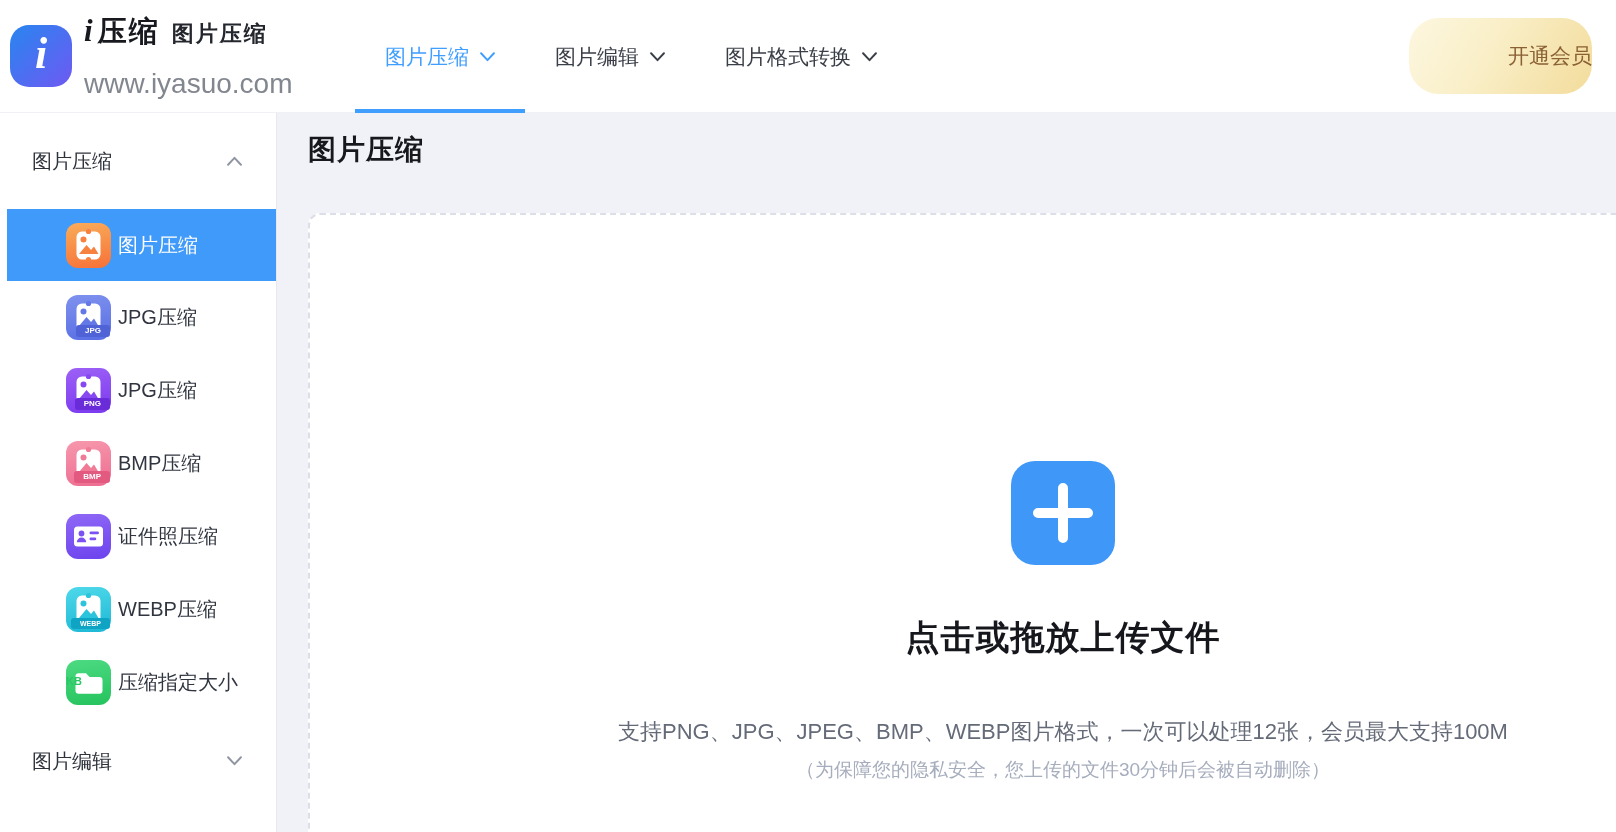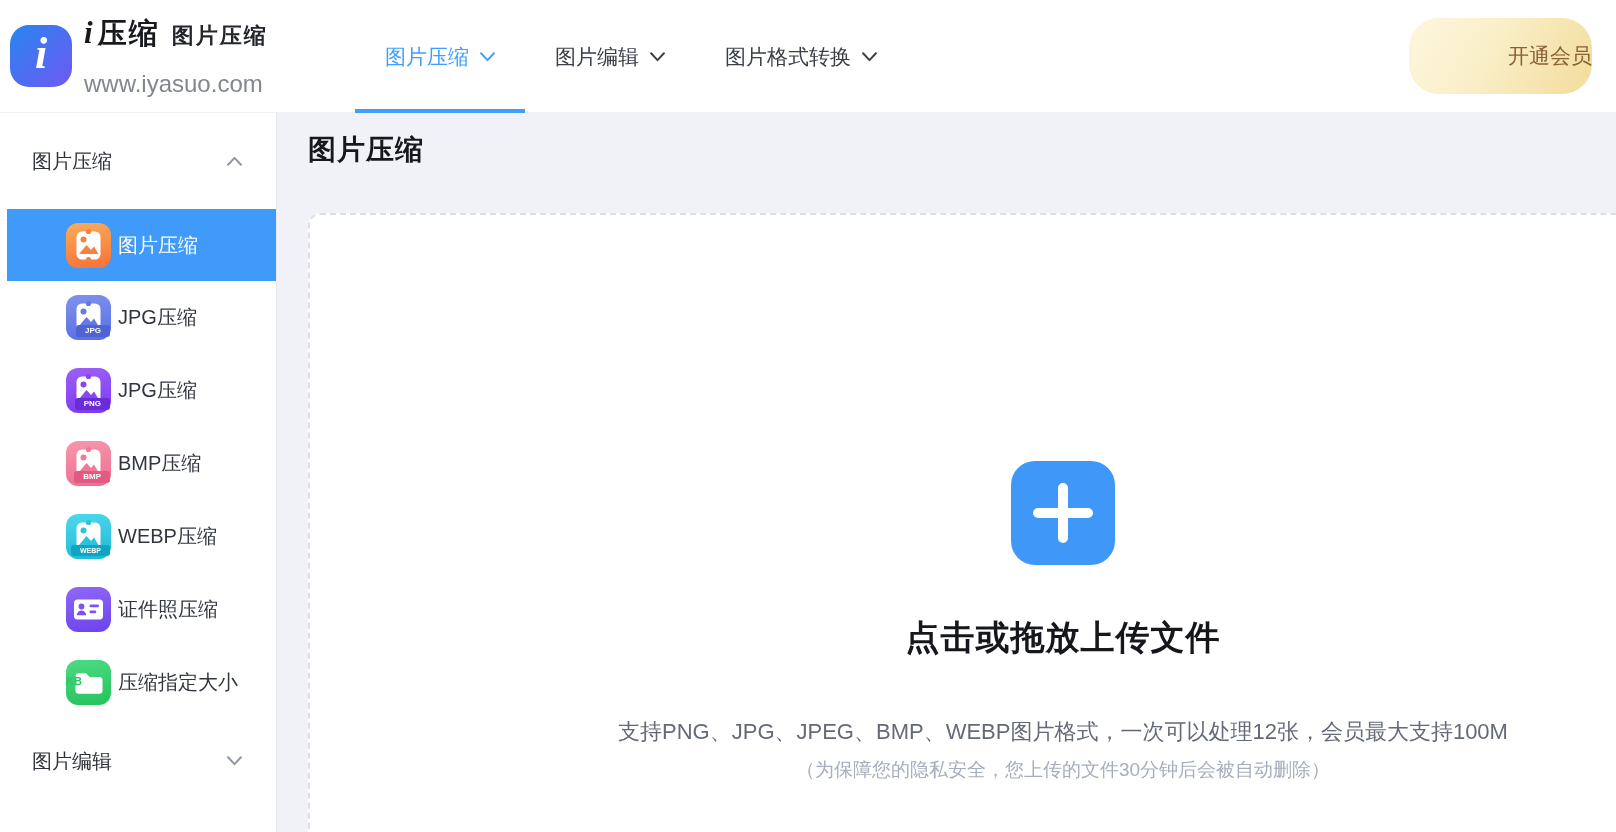--- a/index.html
+++ b/index.html
@@ -8,21 +8,21 @@
   
   .header { height:113px; background:#fff; display:flex; align-items:center; position:relative; border-bottom:1px solid #f0f1f4; }
   .logo-wrap { display:flex; align-items:center; gap:12px; margin-left:10px; cursor:pointer; }
   .logo-icon { width:62px; height:62px; border-radius:19px; background:linear-gradient(135deg,#2f81f0 10%,#6b5bf2 95%);
     display:flex; align-items:center; justify-content:center; color:#fff;
     font:italic 900 44px "Liberation Serif", serif; padding-bottom:6px; }
   .brand-line1 { display:flex; align-items:baseline; }
   .brand-mark { font:italic 900 31px "Liberation Serif", serif; color:#17191f; margin-right:5px; }
   .brand-name { font-size:29px; font-weight:bold; color:#17191f; letter-spacing:2px; }
   .brand-tag  { font-size:22px; font-weight:bold; color:#23262d; margin-left:12px; letter-spacing:2px; }
-  .brand-domain { font-size:24px; color:#82878f; margin-top:16px; }
+  .brand-domain { font-size:28px; color:#82878f; margin-top:16px; }
 
   .nav { position:absolute; left:355px; top:0; height:113px; display:flex; }
   .nav-item { position:relative; display:flex; align-items:center; gap:11px; padding:0 30px; font-size:21px; color:#3a3e47; cursor:pointer; }
   .nav-item.active { color:#409eff; }
   .nav-item.active::after { content:""; position:absolute; left:0; right:0; bottom:0; height:4px; background:#409eff; }
   .chev { display:inline-flex; }
 
   .member-btn { margin-left:auto; margin-right:24px; width:183px; height:76px; border-radius:30px; border:none; cursor:pointer;
     background:linear-gradient(120deg,#fdf7e0 0%,#f9eec6 45%,#f3dc9c 100%);
     font-size:21px; color:#8a6134; font-family:inherit;text-align:right; }
@@ -38,21 +38,21 @@
   .section-header .chev { color:#8f95a1; }
   .side-item { height:73px; display:flex; align-items:center; padding-left:66px; gap:7px; font-size:20px; color:#303540; cursor:pointer; }
   .side-item.active { height:72px; margin-left:7px; padding-left:59px; background:#3f9afa; color:#fff; }
   .side-icon { position:relative; width:45px; height:45px; border-radius:12px; flex:none; }
   .side-icon svg { position:absolute; left:0; top:0; }
   .badge { position:absolute; right:1px; bottom:3px; color:#fff; font-size:8px; font-weight:bold; line-height:1;
     padding:2px 9px; border-radius:3px; letter-spacing:0; }
   .grad-orange { background:linear-gradient(170deg,#f9a957 5%,#f7743a 95%); color:#f7813f; }
   .grad-jpg    { background:linear-gradient(170deg,#7d90ee 5%,#5a6fe4 95%); color:#6478e6; }
   .grad-jpg  .badge { background:#4f63d6; }
-  .grad-png    { background:linear-gradient(170deg,#9b5ff6 5%,#7c3bef 95%); color:#8748f1; }
+  .grad-png    { background:linear-gradient(170deg,#9b5ff6 5%,#7c3bef 95%); color:#8748f1;border-radius:11px; }
   .grad-png  .badge { background:#6a2bd8; }
   .grad-bmp    { background:linear-gradient(170deg,#f696ab 5%,#ee6e92 95%); color:#f07b97; }
   .grad-bmp  .badge { background:#e25a80; }
   .grad-webp   { background:linear-gradient(170deg,#4cd7e9 5%,#1fb9d6 95%); color:#2cc3dc; }
   .grad-webp .badge { background:#10a4c4; font-size:7px; }
   .grad-id     { background:linear-gradient(170deg,#8d66f6 5%,#6e45ee 95%); color:#7b52f1; }
   .grad-kb     { background:linear-gradient(170deg,#4bd980 5%,#27c45f 95%); color:#33cd6e; }
   .kb-text { position:absolute; left:0; right:0; top:15px; font-size:11px; font-weight:bold; color:#2bc765; }
 
   
@@ -174,47 +174,47 @@
           <circle cx="22.5" cy="36.5" r="2.6" fill="currentColor"></circle>
           <circle cx="17.5" cy="16.5" r="3" fill="currentColor"></circle>
           <path d="M13 31 L20.5 22 L25 27 L28 23.5 L32.5 31 Z" fill="currentColor"></path>
         </svg>
         <span class="badge">BMP</span>
       </span>
       <span class="side-label">BMP压缩</span>
     </div>
 
     <div class="side-item">
-      <span class="side-icon grad-webp">
-        <svg width="45" height="45" viewBox="0 0 45 45">
-          <rect x="10.5" y="8.5" width="24" height="28" rx="5.5" fill="#fff"></rect>
-          <circle cx="22.5" cy="8.5" r="2.6" fill="currentColor"></circle>
-          <circle cx="22.5" cy="36.5" r="2.6" fill="currentColor"></circle>
-          <circle cx="17.5" cy="16.5" r="3" fill="currentColor"></circle>
-          <path d="M13 31 L20.5 22 L25 27 L28 23.5 L32.5 31 Z" fill="currentColor"></path>
-        </svg>
-        <span class="badge">WEBP</span>
-      </span>
-      <span class="side-label">WEBP压缩</span>
-    </div>
-
-    <div class="side-item">
       <span class="side-icon grad-id">
         <svg width="45" height="45" viewBox="0 0 45 45">
           <rect x="8" y="12.5" width="29" height="20" rx="3.5" fill="#fff"></rect>
           <circle cx="15.5" cy="19.5" r="2.9" fill="currentColor"></circle>
           <path d="M10.8 28.3 a4.7 4.7 0 0 1 9.4 0 Z" fill="currentColor"></path>
           <rect x="23.5" y="17.5" width="9.5" height="2.8" rx="1.4" fill="currentColor"></rect>
           <rect x="23.5" y="23.5" width="6.8" height="2.8" rx="1.4" fill="currentColor"></rect>
         </svg>
       </span>
       <span class="side-label">证件照压缩</span>
     </div>
 
     <div class="side-item">
+      <span class="side-icon grad-webp">
+        <svg width="45" height="45" viewBox="0 0 45 45">
+          <rect x="10.5" y="8.5" width="24" height="28" rx="5.5" fill="#fff"></rect>
+          <circle cx="22.5" cy="8.5" r="2.6" fill="currentColor"></circle>
+          <circle cx="22.5" cy="36.5" r="2.6" fill="currentColor"></circle>
+          <circle cx="17.5" cy="16.5" r="3" fill="currentColor"></circle>
+          <path d="M13 31 L20.5 22 L25 27 L28 23.5 L32.5 31 Z" fill="currentColor"></path>
+        </svg>
+        <span class="badge">WEBP</span>
+      </span>
+      <span class="side-label">WEBP压缩</span>
+    </div>
+
+    <div class="side-item">
       <span class="side-icon grad-kb">
         <svg width="45" height="45" viewBox="0 0 45 45">
           <path d="M9.5 16.5 a3.2 3.2 0 0 1 3.2 -3.2 h7.3 l3.6 3.6 h9.7 a3.2 3.2 0 0 1 3.2 3.2 v10.4 a3.2 3.2 0 0 1 -3.2 3.2 h-20.6 a3.2 3.2 0 0 1 -3.2 -3.2 Z" fill="#fff"></path>
         </svg>
         <span class="kb-text">KB</span>
       </span>
       <span class="side-label">压缩指定大小</span>
     </div>
 
     <div class="section-header second">

